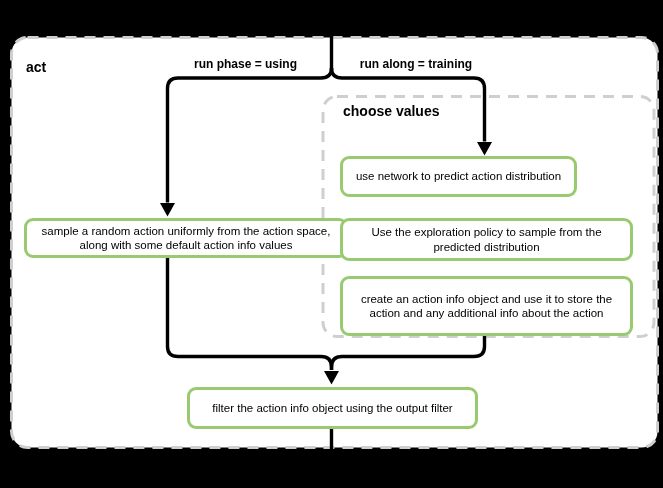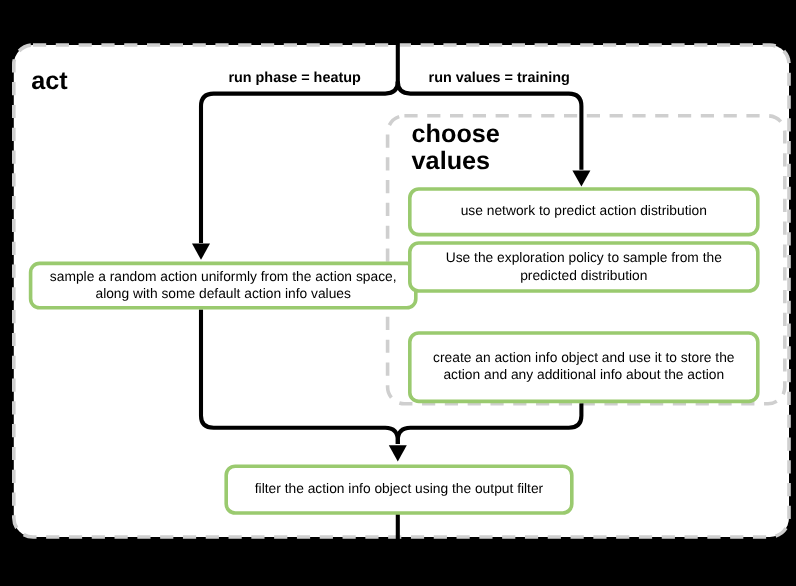--- a/index.html
+++ b/index.html
@@ -25,21 +25,21 @@
   .node{
     position:absolute;box-sizing:border-box;
     background:var(--surface);
     border:3px solid var(--node-border);
     border-radius:9px;
     display:flex;align-items:center;justify-content:center;
     text-align:center;
     font-size:11.5px;line-height:14.5px;
     padding:2px 10px;
   }
-  .big-title{position:absolute;font-size:21px;font-weight:bold;line-height:23px;}
+  .big-title{position:absolute;font-size:14px;font-weight:bold;line-height:23px;}
   .edge-label{position:absolute;font-size:12px;font-weight:bold;text-align:center;white-space:nowrap;}
 </style>
 </head>
 <body>
 
 <div id="stage">
 
   <svg id="diagram-svg" viewBox="0 0 663 488">
 
     <rect class="act-rect" x="11.5" y="37.5" width="646" height="410" rx="16" ry="16"></rect>
@@ -57,35 +57,35 @@
     <path class="connector" d="M167.5 258 V346.5 Q167.5 356.5 178 356.5 H321 Q331.5 356.5 331.5 367 V370"></path>
 
     <path class="connector" d="M484.5 336 V346.5 Q484.5 356.5 474 356.5 H342 Q331.5 356.5 331.5 367 V370"></path>
     <path class="arrowhead" d="M331.5 384.5 L324 371 L339 371 Z"></path>
 
     <path class="connector" d="M331.5 428 V466"></path>
   </svg>
 
   <div class="big-title" style="left:26px;top:56px;">act</div>
 
-  <div class="edge-label" style="left:183px;top:57px;width:125px;">run phase = heatup</div>
+  <div class="edge-label" style="left:183px;top:57px;width:125px;">run phase = using</div>
 
-  <div class="edge-label" style="left:357px;top:57px;width:118px;">run values = training</div>
+  <div class="edge-label" style="left:357px;top:57px;width:118px;">run along = training</div>
 
   <div class="big-title" style="left:343px;top:100px;width:112px;">choose values</div>
 
   <div class="node" style="left:24px;top:218px;width:324px;height:40px;">
     <span>sample a random action uniformly from the action space, along with some default action info values</span>
   </div>
 
-  <div class="node" style="left:340px;top:156px;width:293px;height:41px;">
+  <div class="node" style="left:340px;top:156px;width:237px;height:41px;">
     <span>use network to predict action distribution</span>
   </div>
 
-  <div class="node" style="left:340px;top:201px;width:293px;height:43px;">
+  <div class="node" style="left:340px;top:218px;width:293px;height:43px;">
     <span>Use the exploration policy to sample from the predicted distribution</span>
   </div>
 
   <div class="node" style="left:340px;top:276px;width:293px;height:60px;">
     <span>create an action info object and use it to store the action and any additional info about the action</span>
   </div>
 
   <div class="node" style="left:187px;top:387px;width:291px;height:42px;">
     <span>filter the action info object using the output filter</span>
   </div>

